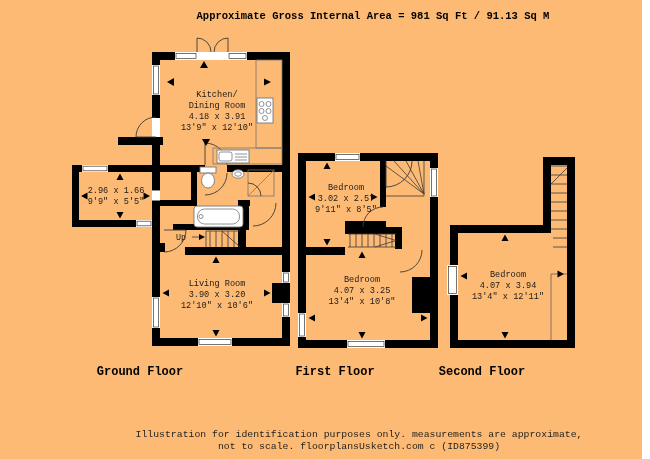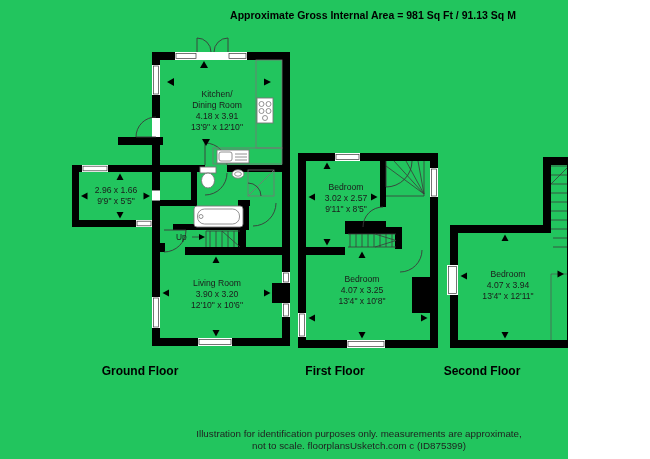--- a/index.html
+++ b/index.html
@@ -1,17 +1,17 @@
 <!DOCTYPE html>
 <html><head>
 <meta charset="utf-8">
 <style>
   html,body{margin:0;padding:0;background:#fff;}
-  #stage{position:relative;width:568px;height:459px;background:#22c55e;overflow:hidden;
-         font-family:Liberation Sans, sans-serif;}
+  #stage{position:relative;width:642px;height:459px;background:#fdba74;overflow:hidden;
+         font-family:Liberation Mono, monospace;}
   svg{display:block;position:absolute;left:0;top:0;}
   .wall{fill:#000;}
   .win{fill:#fff;}
   .frame{fill:#fff;stroke:#3a3a3a;stroke-width:0.7;}
   .door{fill:none;stroke:#3a3a3a;stroke-width:0.9;}
   .leaf{fill:none;stroke:#3a3a3a;stroke-width:0.9;}
   .fx{fill:#fff;stroke:#777;stroke-width:0.9;}
   .fxl{fill:none;stroke:#777;stroke-width:0.8;}
   .stair{fill:none;stroke:#3a3a3a;stroke-width:0.8;}
   .thin{fill:none;stroke:#555;stroke-width:0.7;}

